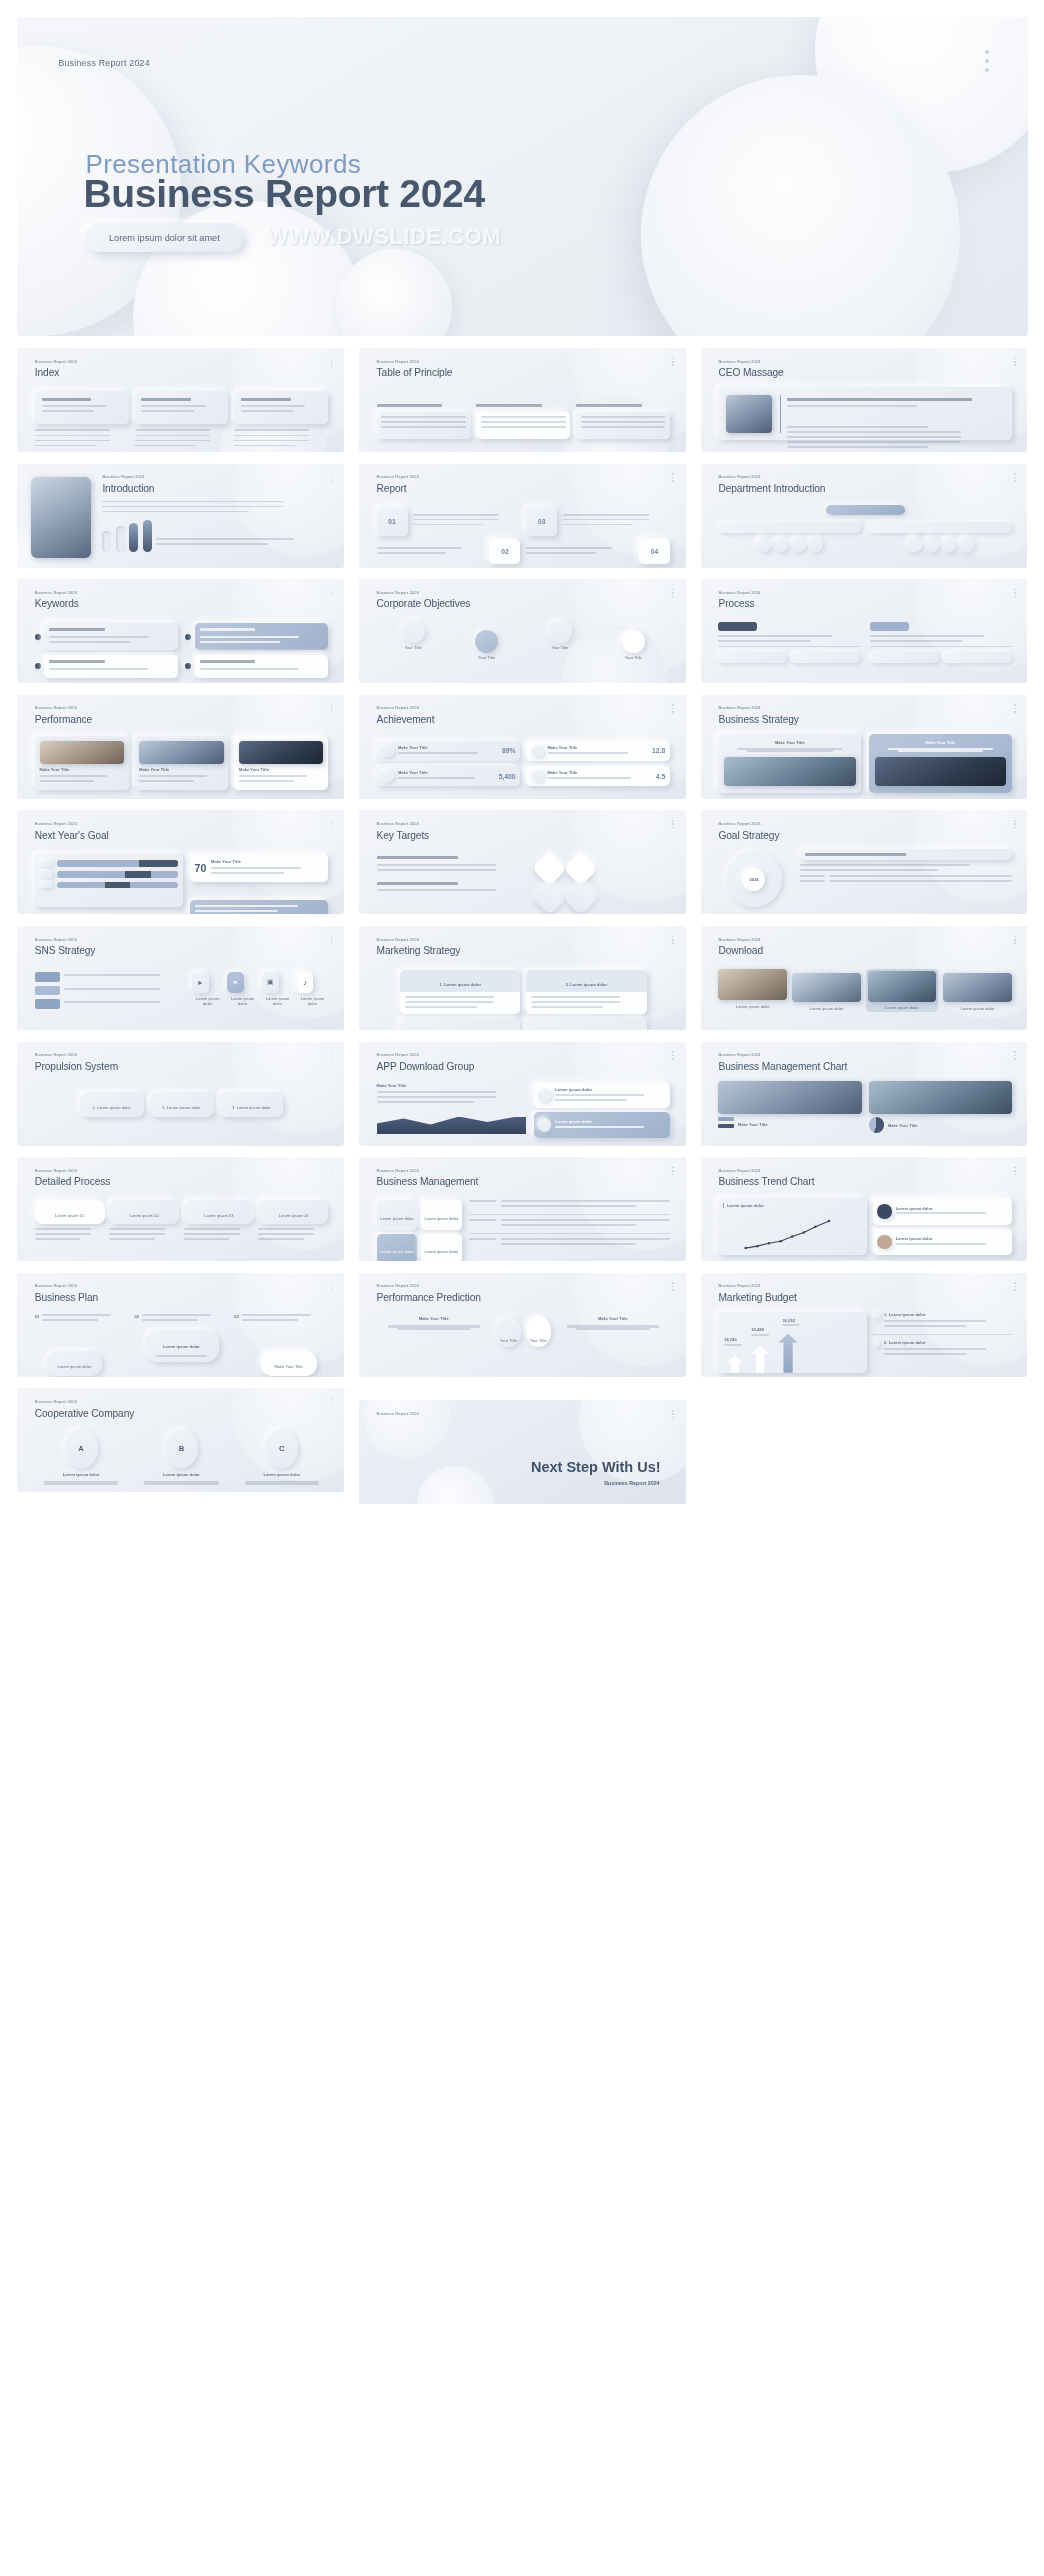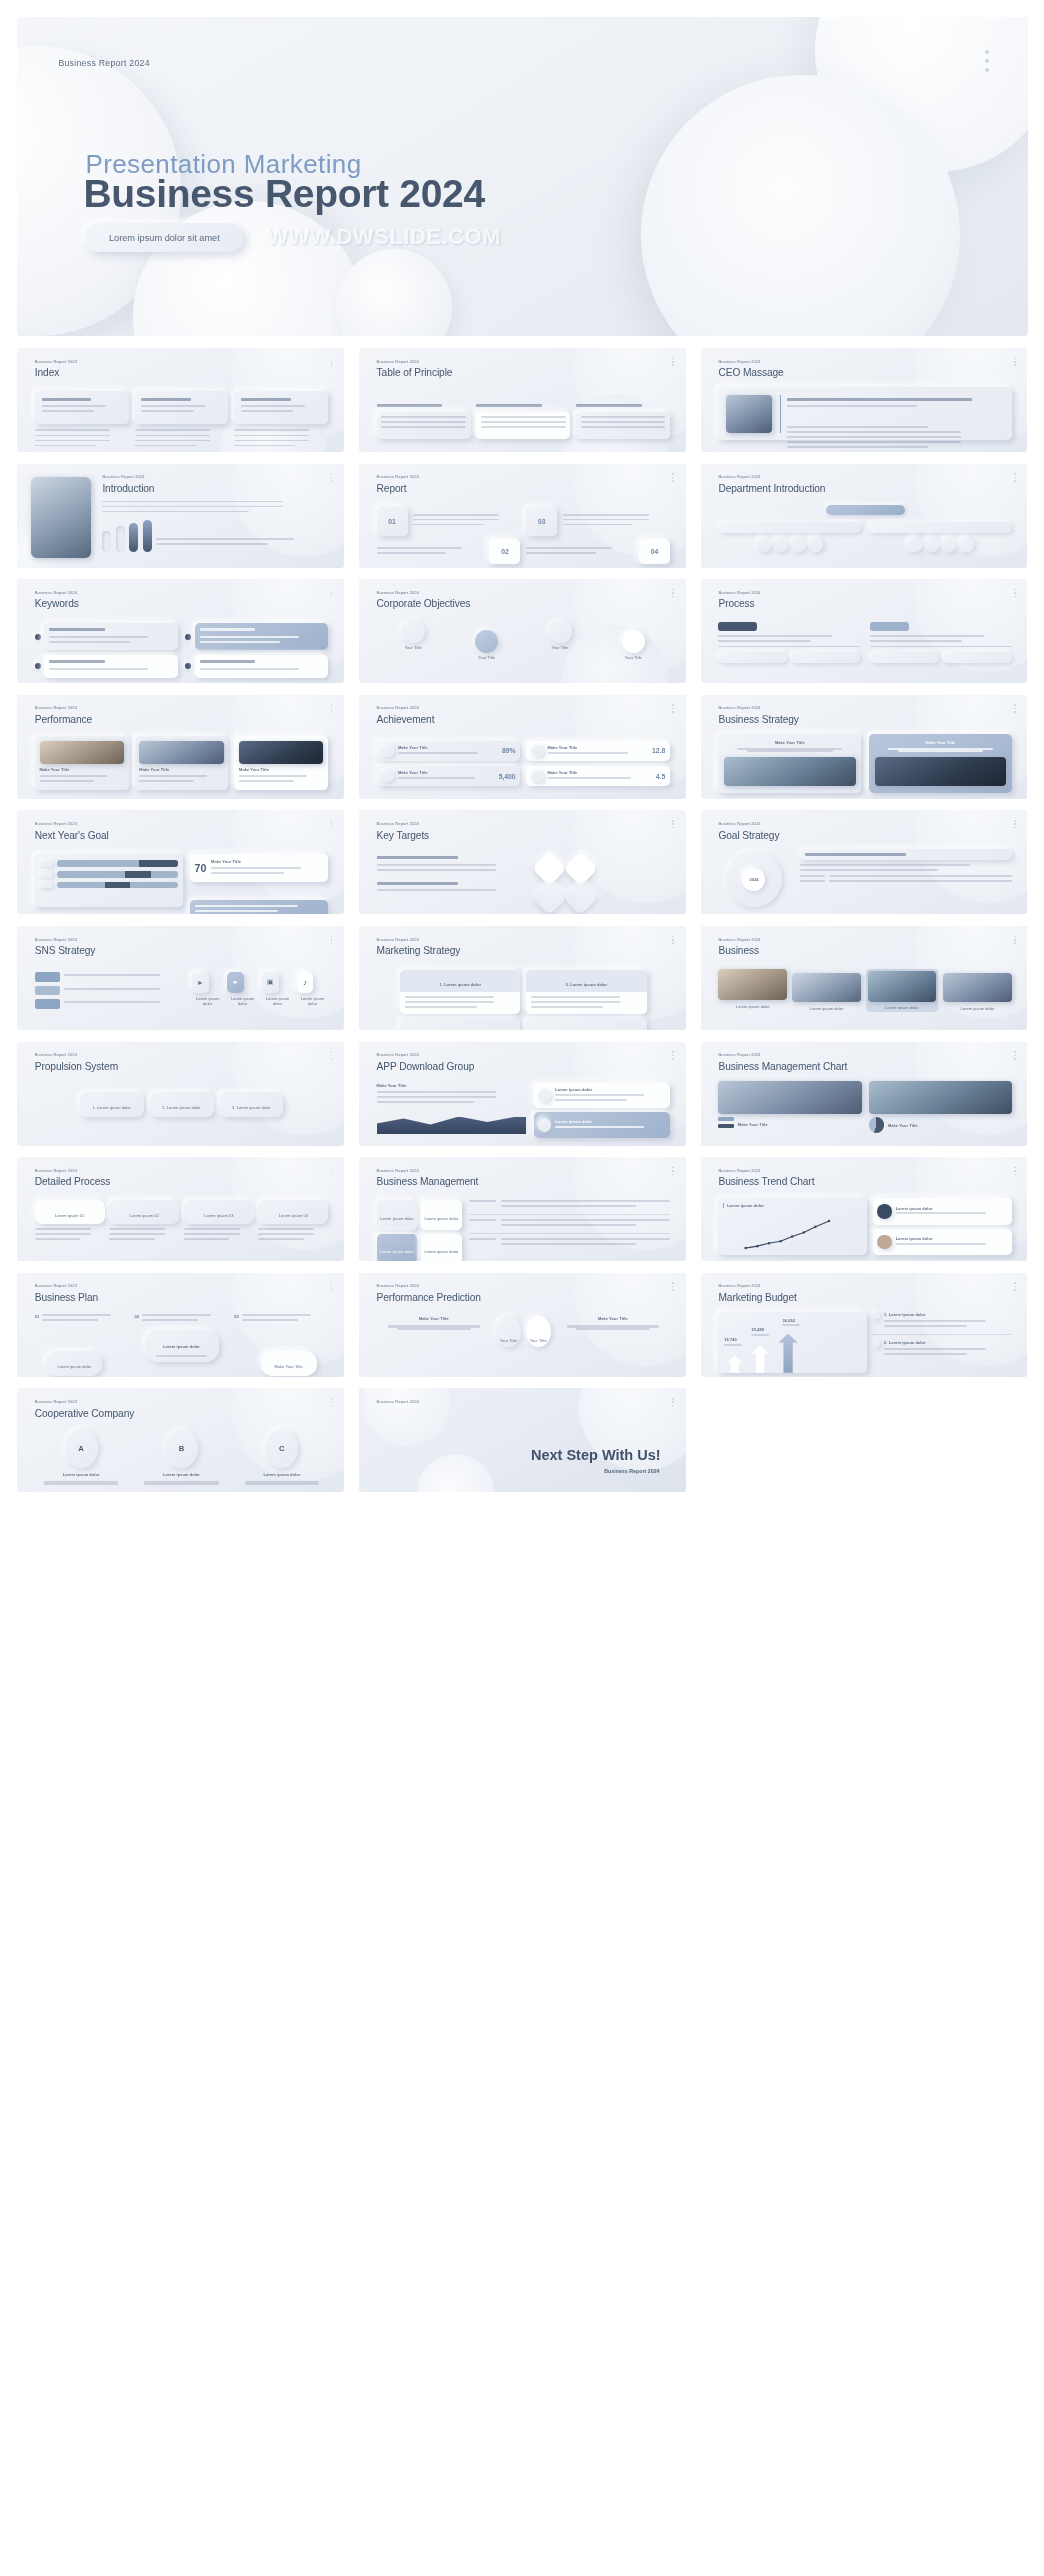--- a/index.html
+++ b/index.html
@@ -128,21 +128,21 @@
   .mini { font-size: 3.9px; color: #5e6d83; letter-spacing: 0.1px; }
   .mini.b { font-weight: 700; }
   .num { font-size: 6.8px; color: #6f86a6; font-weight: 600; }
   .big { font-size: 10.6px; color: #4b5d76; font-weight: 700; }
   .pillmini { height: 10.6px; border-radius: 5.8px;
     background: linear-gradient(150deg,#f1f4f9,#e6ebf2);
     box-shadow: 1.5px 1.5px 3.9px rgba(168,178,198,.45), -1.5px -1.5px 3.9px rgba(255,255,255,.92);
     display: flex; align-items: center; justify-content: center; }
 
   
-  .closing { background: linear-gradient(150deg,#eef1f6 0%, #e7ebf3 50%, #dde3ec 100%); }
+  .closing { background: linear-gradient(150deg,#eef1f6 0%, #e7ebf3 50%, #dde3ec 100%); margin-top: 12px; }
   .closing .c-title { position: absolute; right: 25px; bottom: 29px;
     font-size: 14.5px; font-weight: 700; color: #40516a; }
   .closing .c-sub { position: absolute; right: 26px; bottom: 18.4px;
     font-size: 5.3px; color: #55667d; font-weight: 600; }
 </style>
 </head>
 <body>
 
 <div class="hero">
   <span class="blob b1"></span>
@@ -152,21 +152,21 @@
   <span class="blob b5"></span>
 
   <div class="hero-eyebrow">Business Report 2024</div>
 
   <div class="hero-dots">
     <i></i>
       <i></i>
       <i></i>
   </div>
 
-  <div class="hero-sub">Presentation Marketing</div>
+  <div class="hero-sub">Presentation Keywords</div>
   <div class="hero-title">Business Report 2024</div>
   <div class="hero-pill">Lorem ipsum dolor sit amet</div>
   <div class="hero-watermark">WWW.DWSLIDE.COM</div>
 </div>
 
 <div class="grid">
 
   <div class="slide">
     <span class="blob sb1"></span>
     <span class="blob sb2"></span>
@@ -820,21 +820,21 @@
       <div style="display:flex;gap:5.8px">
         <div class="card" style="padding:1.9px;text-align:center"><span class="mini b">3. Lorem ipsum dolor</span></div>
         <div class="card" style="padding:1.9px;text-align:center"><span class="mini b">4. Lorem ipsum dolor</span></div>
       </div>
     </div>
   </div>
 
   <div class="slide">
     <span class="blob sb1"></span>
     <div class="s-eyebrow">Business Report 2024</div>
-    <div class="s-title">Business</div>
+    <div class="s-title">Download</div>
     <div class="s-dots">
         <i></i>
         <i></i>
         <i></i>
       </div>
     <div class="body" style="top:43px">
       <div style="display:flex;gap:4.8px;align-items:flex-start">
         <div style="flex:1">
           <div class="photo ph1" style="height:31px"></div>
           <div class="mini" style="margin-top:3.9px;text-align:center">Lorem ipsum dolor</div>

